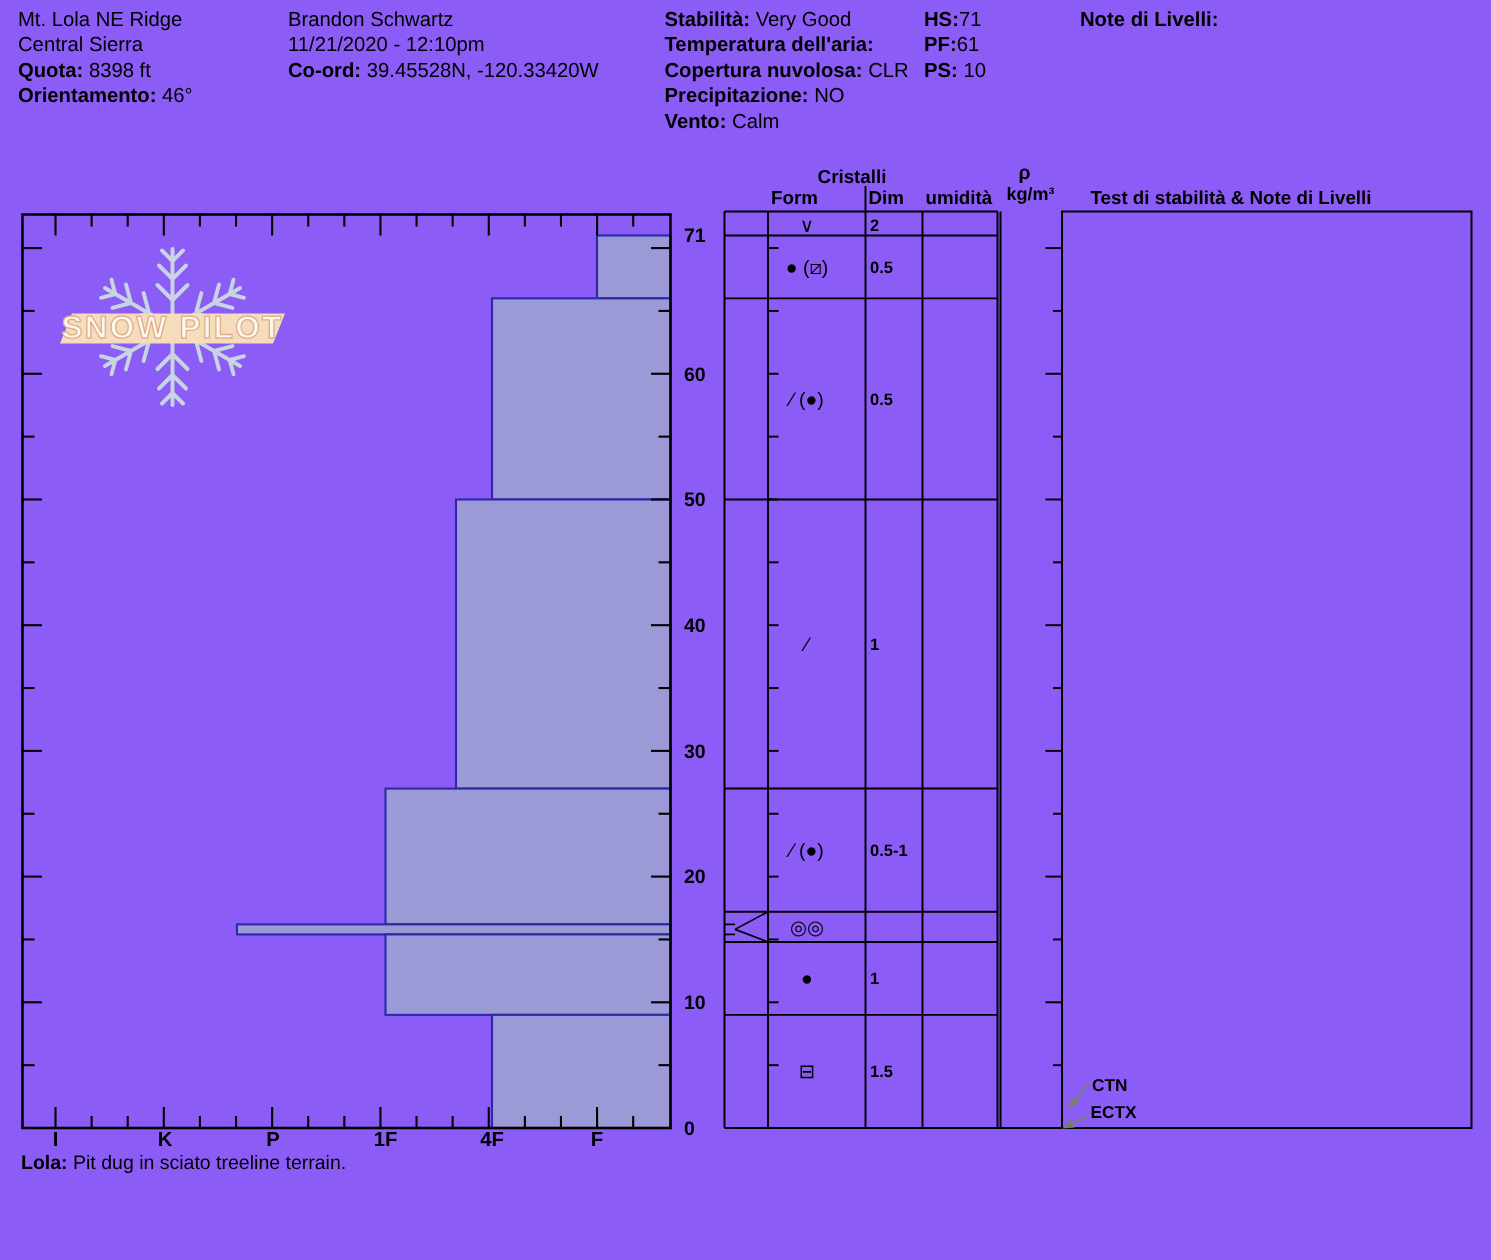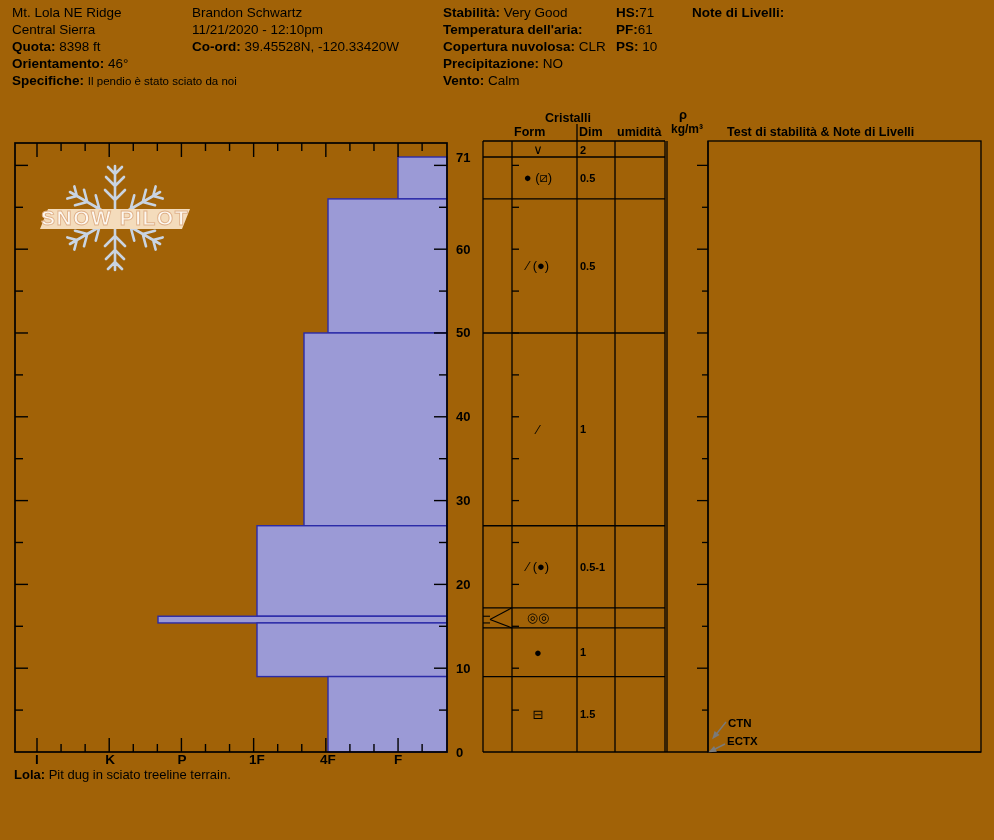--- a/index.html
+++ b/index.html
@@ -1,36 +1,35 @@
 <!DOCTYPE html>
 <html><head>
 <meta charset="utf-8">
 <style>
   html,body{margin:0;padding:0;background:#fff;}
-  .page{position:relative;width:994px;height:840px;background:#a16207;overflow:hidden;
+  .page{position:relative;width:994px;height:840px;background:#8b5cf6;overflow:hidden;
         font-family:"Liberation Sans",sans-serif;color:#000;}
   .hcol{position:absolute;top:4px;}
   .hl{height:17px;line-height:17px;font-size:13.5px;white-space:nowrap;}
   .b{font-weight:bold;}
   .small{font-size:11.5px;}
   .notes{position:absolute;left:14px;top:767px;font-size:13px;white-space:nowrap;}
   svg{position:absolute;left:0;top:0;}
   svg text{font-family:"Liberation Sans","DejaVu Sans",sans-serif;}
 </style>
 </head>
 <body>
 
 <div class="page">
 
   <div class="hcol" style="left:12px;">
     <div class="hl"><span>Mt. Lola NE Ridge</span></div>
     <div class="hl"><span>Central Sierra</span></div>
     <div class="hl"><span class="b">Quota:</span> <span>8398 ft</span></div>
     <div class="hl"><span class="b">Orientamento:</span> <span>46°</span></div>
-    <div class="hl"><span class="b">Specifiche:</span> <span class="small">Il pendio è stato sciato da noi</span></div>
   </div>
 
   <div class="hcol" style="left:192px;">
     <div class="hl"><span>Brandon Schwartz</span></div>
     <div class="hl"><span>11/21/2020 - 12:10pm</span></div>
     <div class="hl"><span class="b">Co-ord:</span> <span>39.45528N, -120.33420W</span></div>
   </div>
 
   <div class="hcol" style="left:443px;">
     <div class="hl"><span class="b">Stabilità:</span> <span>Very Good</span></div>
@@ -39,21 +38,21 @@
     <div class="hl"><span class="b">Precipitazione:</span> <span>NO</span></div>
     <div class="hl"><span class="b">Vento:</span> <span>Calm</span></div>
   </div>
 
   <div class="hcol" style="left:616px;">
     <div class="hl"><span class="b">HS:</span><span>71</span></div>
     <div class="hl"><span class="b">PF:</span><span>61</span></div>
     <div class="hl"><span class="b">PS:</span> <span>10</span></div>
   </div>
 
-  <div class="hcol" style="left:692px;text-align:center;">
+  <div class="hcol" style="left:720px;text-align:center;">
     <div class="hl"><span class="b">Note di Livelli:</span></div>
   </div>
 
   <svg id="psvg" width="994" height="840" viewBox="0 0 994 840">
       <g>
         <g transform="translate(115,218)" stroke="#c9d4e2" stroke-width="2.6" stroke-linecap="round" fill="none">
           <path d="M0,0 L0,-52 M0,-18 L-10,-28 M0,-18 L10,-28 M0,-32 L-9,-41 M0,-32 L9,-41 M0,-44 L-7,-51 M0,-44 L7,-51" transform="rotate(0)"></path>
           <path d="M0,0 L0,-52 M0,-18 L-10,-28 M0,-18 L10,-28 M0,-32 L-9,-41 M0,-32 L9,-41 M0,-44 L-7,-51 M0,-44 L7,-51" transform="rotate(60)"></path>
           <path d="M0,0 L0,-52 M0,-18 L-10,-28 M0,-18 L10,-28 M0,-32 L-9,-41 M0,-32 L9,-41 M0,-44 L-7,-51 M0,-44 L7,-51" transform="rotate(120)"></path>
           <path d="M0,0 L0,-52 M0,-18 L-10,-28 M0,-18 L10,-28 M0,-32 L-9,-41 M0,-32 L9,-41 M0,-44 L-7,-51 M0,-44 L7,-51" transform="rotate(180)"></path>

